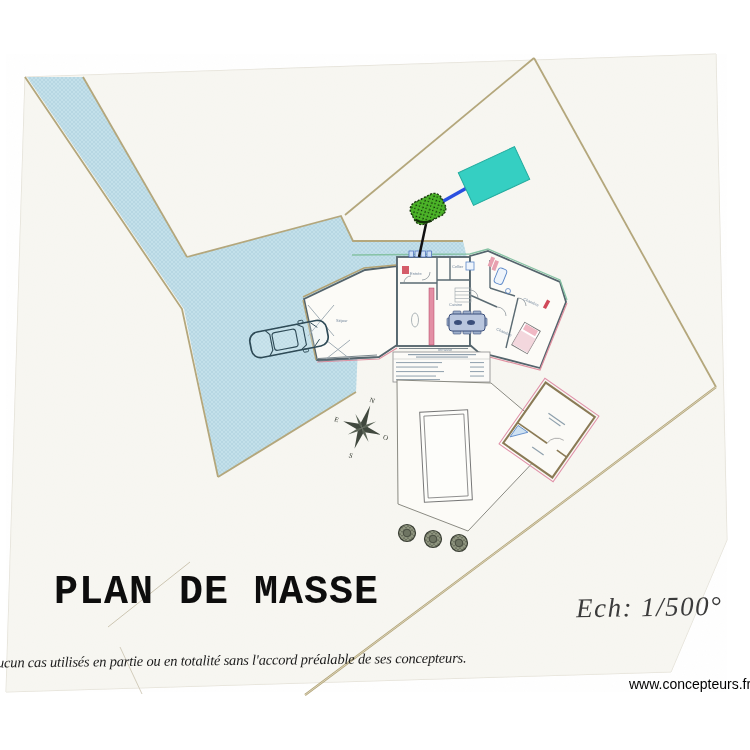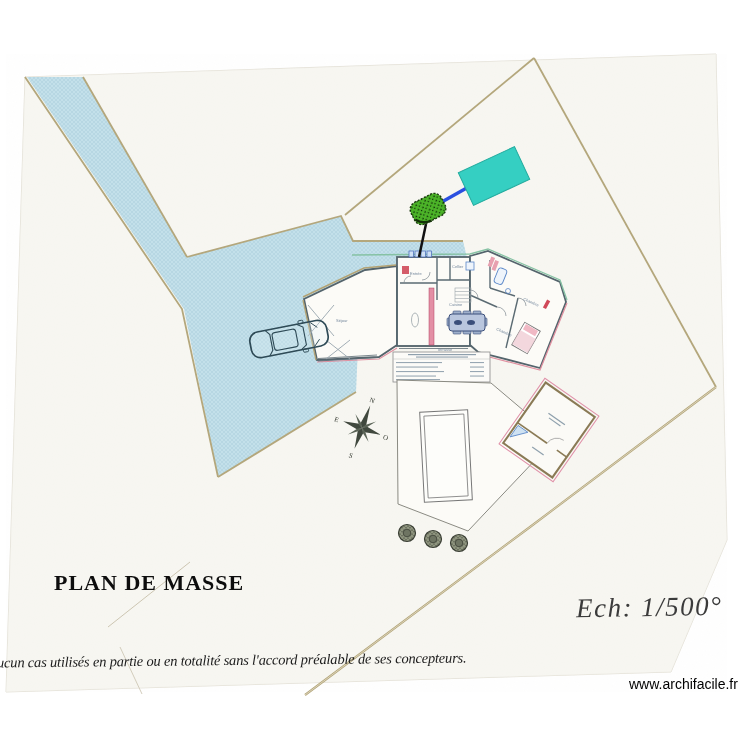--- a/index.html
+++ b/index.html
@@ -1,21 +1,21 @@
 <!DOCTYPE html>
 <html><head>
 <meta charset="utf-8">
 <style>
   html,body{margin:0;padding:0;background:#ffffff;}
   #stage{position:relative;width:750px;height:750px;background:#ffffff;overflow:hidden;
          font-family:"Liberation Sans",sans-serif;}
   #plan-svg{position:absolute;left:0;top:0;}
   .overlay-text{position:absolute;white-space:nowrap;}
-  #plan-title{left:54px;top:570px;font-family:Liberation Serif, serif;
-              font-size:22px;font-weight:700;letter-spacing:1px;color:#0d0d0d;}
+  #plan-title{left:54px;top:570px;font-family:Liberation Mono, monospace;
+              font-size:40px;font-weight:700;letter-spacing:1px;color:#0d0d0d;}
   #scale-label{left:576px;top:592px;font-family:"Liberation Serif",serif;
                font-style:italic;font-size:27px;letter-spacing:1.5px;color:#3b3b3b;
                transform:rotate(-1deg);}
   #footer-disclaimer{left:-3px;top:652px;font-family:"Liberation Serif",serif;
                      font-style:italic;font-size:14.5px;letter-spacing:-0.2px;color:#1c1c1c;
                      transform:rotate(-0.6deg);}
   #watermark{left:629px;top:676px;font-family:"Liberation Sans",sans-serif;
              font-size:14px;color:#000;}
   .room-label{font-family:"Liberation Sans",sans-serif;font-size:4px;fill:#6b7f96;opacity:.95;}
   .compass-letter{font-family:"Liberation Serif",serif;font-size:7px;fill:#33382f;}
@@ -259,15 +259,15 @@
     <path d="M-16,4 Q-12,11 -2,12" stroke="#143208" stroke-width="2.4" fill="none"></path>
   </g>
   <g transform="translate(494 176) rotate(-25)">
     <rect x="-31" y="-18" width="62" height="36" fill="#35cfc2" stroke="#24ab9e" stroke-width="1"></rect>
   </g>
 </svg>
 
 <div class="overlay-text" id="plan-title">PLAN DE MASSE</div>
 <div class="overlay-text" id="scale-label">Ech: 1/500°</div>
 <div class="overlay-text" id="footer-disclaimer">ucun cas utilisés en partie ou en totalité sans l'accord préalable de ses concepteurs.</div>
-<div class="overlay-text" id="watermark">www.archifacile.fr</div>
+<div class="overlay-text" id="watermark">www.concepteurs.fr</div>
 
 </div>
 
 </body></html>

